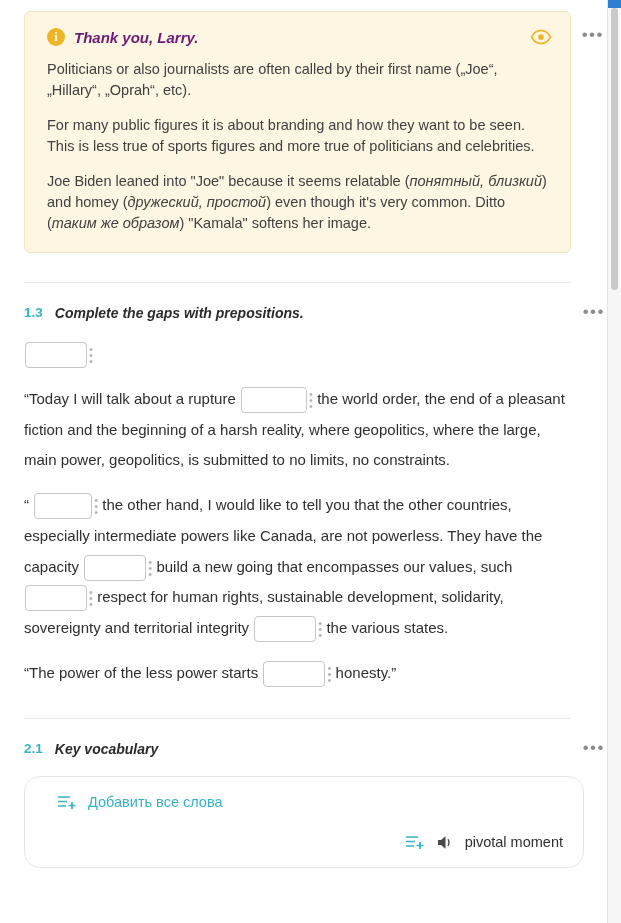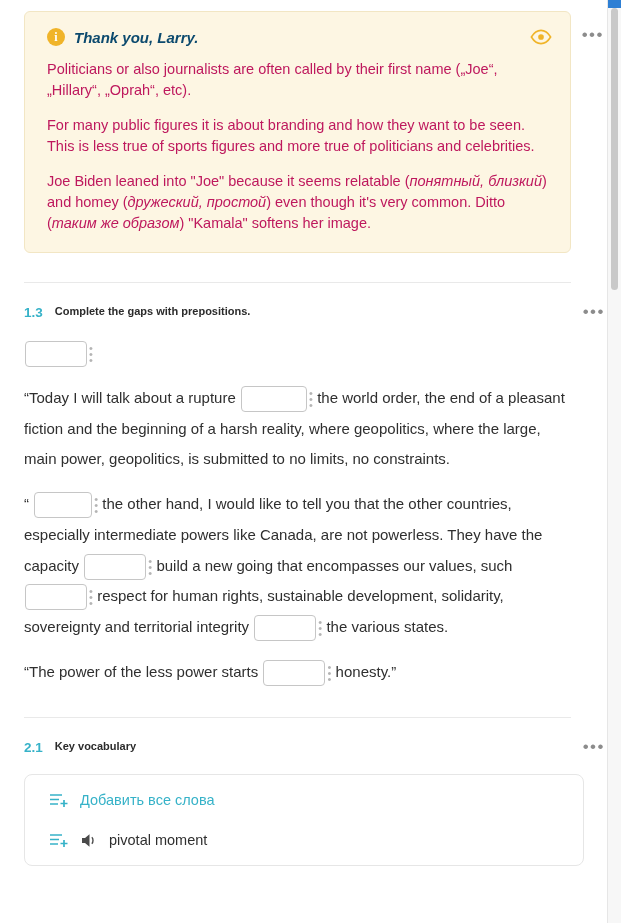--- a/index.html
+++ b/index.html
@@ -69,28 +69,28 @@
     font-size: 12px;
     font-weight: bold;
     font-family: "Liberation Serif", serif;
     display: flex; align-items: center; justify-content: center;
     flex: none;
   }
   .note-title {
     font-style: italic;
     font-weight: bold;
     font-size: 15px;
-    color: #0c4a6e;
+    color: #701a75;
     text-align: right;
   }
   .note p {
     margin: 0 0 14px 0;
     font-size: 14.5px;
     line-height: 1.45;
-    color: #be185d;
+    color: #404040;
   }
   .note p:last-child { margin-bottom: 0; }
   .note em { font-style: italic; }
   .eye-icon {
     position: absolute;
     top: 17px; right: 18px;
     width: 22px; height: 16px;
     cursor: pointer;
   }
   .dots {
@@ -118,23 +118,24 @@
     display: flex;
     align-items: flex-start;
     gap: 12px;
   }
   .sec-num {
     color: #36b2c8;
     font-size: 13.5px;
     font-weight: bold;
   }
   .sec-title {
-    font-size: 11px;
+    font-size: 14px;
     font-weight: bold;
     color: #2b2b2b;
+    font-style: italic;
   }
   .head-dots { top: -2px; right: -34px; }
 
   
   .exercise {
     margin: 18px 36px 0 24px;
     font-size: 15px;
     line-height: 2.05;
     color: #2f2f2f;
   }
@@ -166,43 +167,44 @@
     letter-spacing: 0;
     text-align: center;
     user-select: none;
   }
   .gap-handle span { display: block; }
 
   
   .vocab-card {
     margin: 19px 23px 0 24px;
     border: 1px solid #e6e6e6;
-    border-radius: 8px;
+    border-radius: 16px;
     background: #fff;
-    padding: 17px 0 0 4px;
+    padding: 17px 0 0 12px;
     height: 92px;
     overflow: hidden;
   }
   .vocab-row {
     display: flex;
     align-items: center;
     gap: 11px;
     padding: 0 20px;
   }
   .vocab-add-all {
     color: #36b2c8;
     font-size: 14.5px;
   }
   .add-icon { width: 20px; height: 16px; flex: none; }
   .vocab-item {
     display: flex;
     align-items: center;
     gap: 11px;
     padding: 0 20px;
     margin-top: 24px;
+    justify-content: flex-end;
   }
   .speaker-icon { width: 18px; height: 17px; flex: none; }
   .vocab-word {
     font-size: 14.5px;
     color: #2f2f2f;
   }
 </style>
 </head>
 <body>
 

